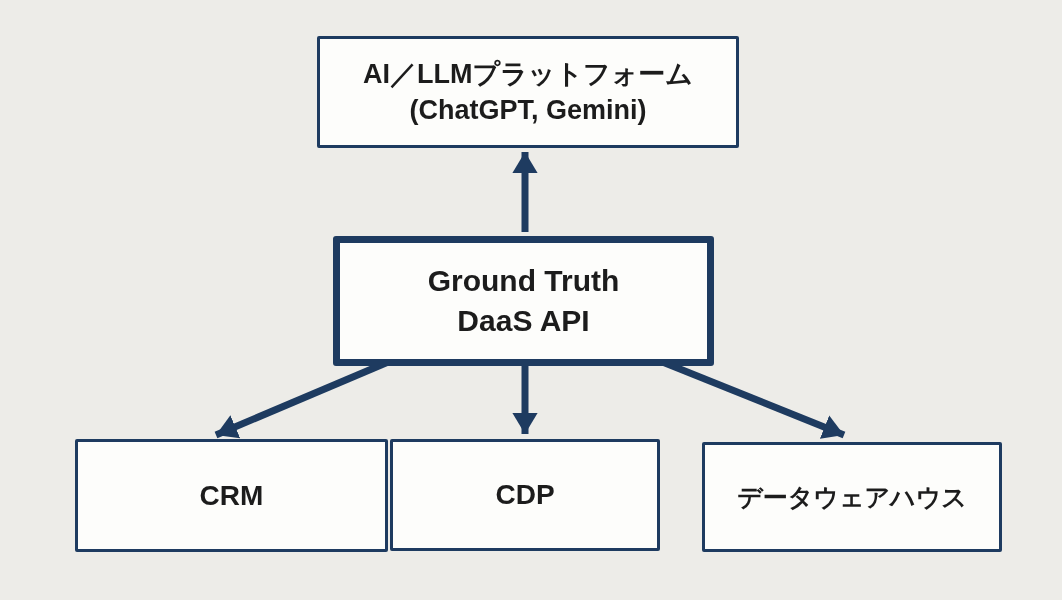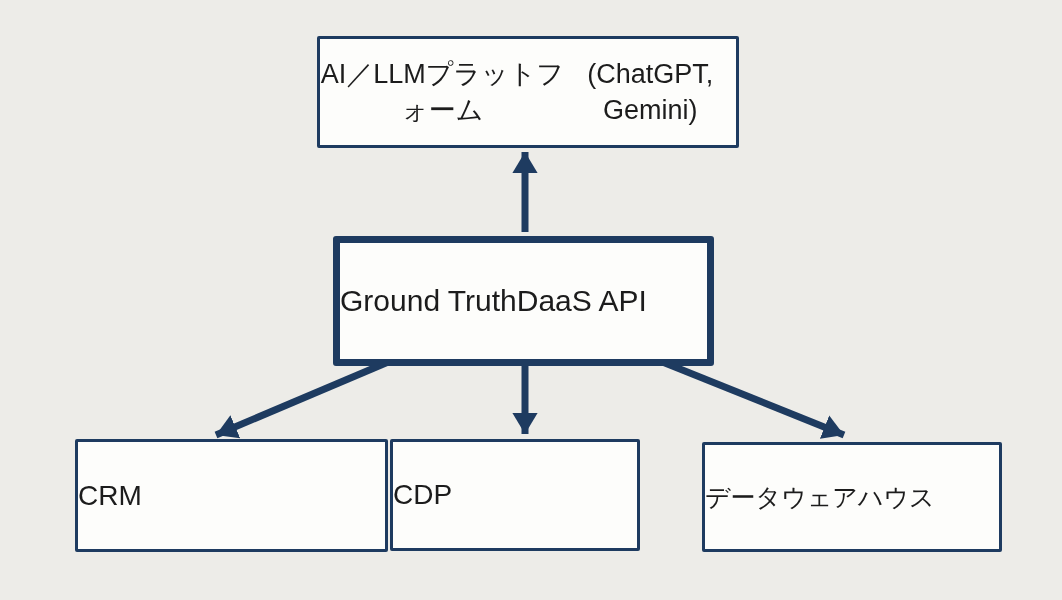--- a/index.html
+++ b/index.html
@@ -26,26 +26,26 @@
     width: 1062px;
     height: 600px;
     pointer-events: none;
   }
   .node {
     position: absolute;
     background: #fdfdfb;
     border: 3px solid #1e3b60;
     border-radius: 2px;
     display: flex;
-    flex-direction: row;
+    flex-direction: column;
     align-items: center;
-    justify-content: flex-start;
+    justify-content: center;
     text-align: center;
     color: #1c1c1c;
-    font-weight: 400;
+    font-weight: 700;
     box-sizing: border-box;
   }
   .node .line {
     display: block;
   }
   .node-platform {
     left: 317px;
     top: 36px;
     width: 422px;
     height: 112px;
@@ -66,21 +66,21 @@
     left: 75px;
     top: 439px;
     width: 313px;
     height: 113px;
     font-size: 28px;
     line-height: 34px;
   }
   .node-cdp {
     left: 390px;
     top: 439px;
-    width: 250px;
+    width: 270px;
     height: 112px;
     font-size: 28px;
     line-height: 34px;
   }
   .node-dwh {
     left: 702px;
     top: 442px;
     width: 300px;
     height: 110px;
     font-size: 25px;

